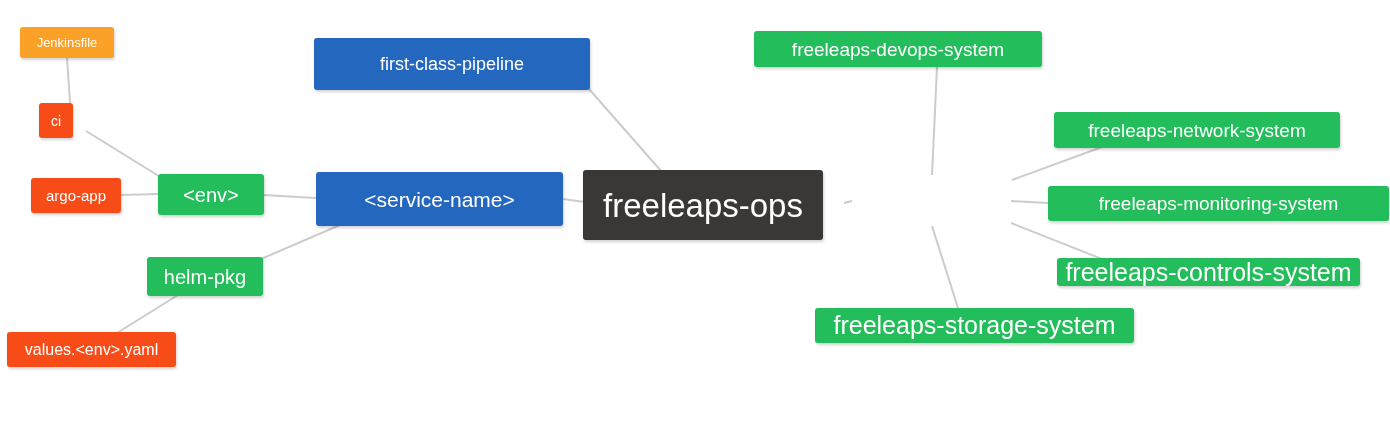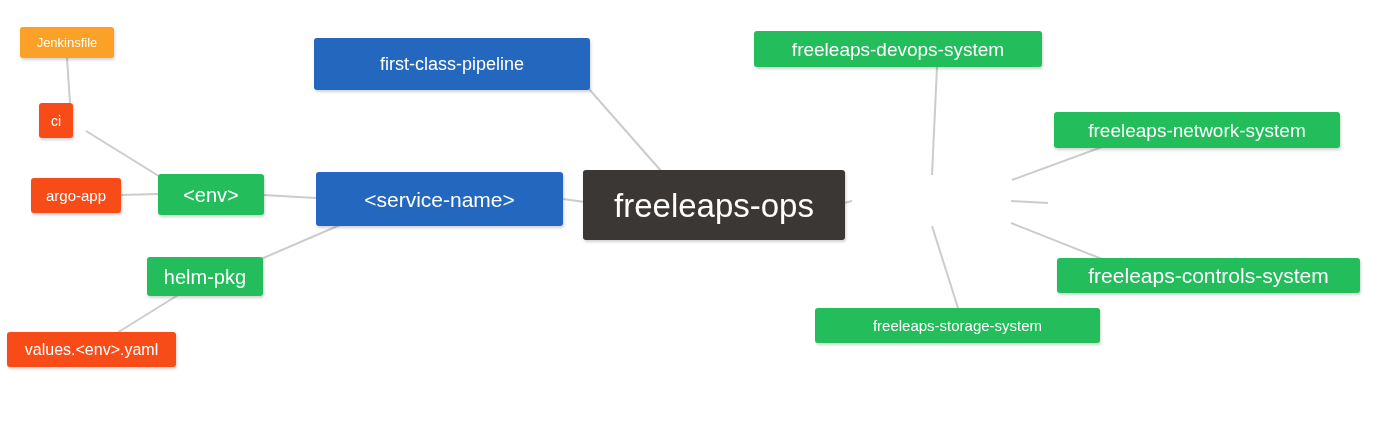--- a/index.html
+++ b/index.html
@@ -48,27 +48,27 @@
 
   
   #n-jenkinsfile      { left: 20px;   top: 27px;  width: 94px;  height: 31px; font-size: 13px; }
   #n-ci               { left: 39px;   top: 103px; width: 34px;  height: 35px; font-size: 14px; }
   #n-argo-app         { left: 31px;   top: 178px; width: 90px;  height: 35px; font-size: 15px; }
   #n-env              { left: 158px;  top: 174px; width: 106px;  height: 41px; font-size: 20px; }
   #n-helm-pkg         { left: 147px;  top: 257px; width: 116px; height: 39px; font-size: 20px; }
   #n-values-env-yaml  { left: 7px;    top: 332px; width: 169px; height: 35px; font-size: 16px; }
   #n-first-class-pipeline { left: 314px; top: 38px;  width: 276px; height: 52px; font-size: 18px; }
   #n-service-name     { left: 316px;  top: 172px; width: 247px; height: 54px; font-size: 21px; }
-  #n-freeleaps-ops    { left: 583px;  top: 170px; width: 262px; height: 70px; font-size: 33px; }
+  #n-freeleaps-ops    { left: 583px;  top: 170px; width: 240px; height: 70px; font-size: 33px; }
   #n-manifests        { left: 851px;  top: 174px; width: 160px; height: 52px; font-size: 26px; }
   #n-devops           { left: 754px;  top: 31px;  width: 288px; height: 36px; font-size: 19px; }
   #n-network          { left: 1054px; top: 112px; width: 286px; height: 36px; font-size: 19px; }
   #n-monitoring       { left: 1048px; top: 186px; width: 341px; height: 35px; font-size: 19px; }
-  #n-controls         { left: 1057px; top: 258px; width: 303px; height: 35px; font-size: 21px; }
-  #n-storage          { left: 815px;  top: 308px; width: 285px; height: 35px; font-size: 15px; }
+  #n-controls         { left: 1057px; top: 258px; width: 303px; height: 28px; font-size: 25px; }
+  #n-storage          { left: 815px;  top: 308px; width: 319px; height: 35px; font-size: 25px; }
 </style>
 </head>
 <body>
 
 <div class="canvas">
 
   <svg class="edges" viewBox="0 0 1390 421" xmlns="http://www.w3.org/2000/svg">
     <line x1="67" y1="58" x2="70" y2="103"></line>
     <line x1="86" y1="131" x2="162" y2="178"></line>
     <line x1="121" y1="195" x2="158" y2="194"></line>
@@ -89,16 +89,17 @@
   <div class="node c-red" id="n-ci">ci</div>
   <div class="node c-red" id="n-argo-app">argo-app</div>
   <div class="node c-green" id="n-env">&lt;env&gt;</div>
   <div class="node c-green" id="n-helm-pkg">helm-pkg</div>
   <div class="node c-red" id="n-values-env-yaml">values.&lt;env&gt;.yaml</div>
   <div class="node c-blue" id="n-first-class-pipeline">first-class-pipeline</div>
   <div class="node c-blue" id="n-service-name">&lt;service-name&gt;</div>
   <div class="node c-dark" id="n-freeleaps-ops">freeleaps-ops</div>
   <div class="node c-green" id="n-devops">freeleaps-devops-system</div>
   <div class="node c-green" id="n-network">freeleaps-network-system</div>
+  <div class="node c-green" id="n-monitoring">freeleaps-monitoring-system</div>
   <div class="node c-green" id="n-controls">freeleaps-controls-system</div>
   <div class="node c-green" id="n-storage">freeleaps-storage-system</div>
 
 </div>
 
 </body></html>

